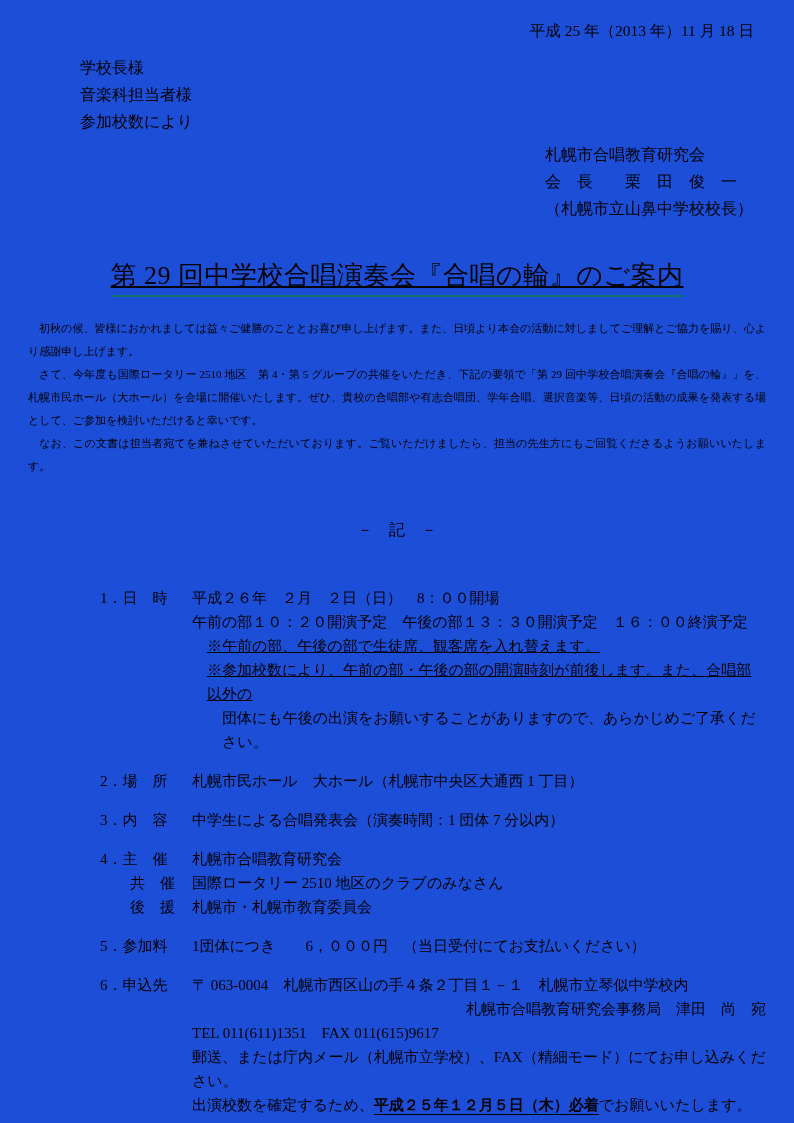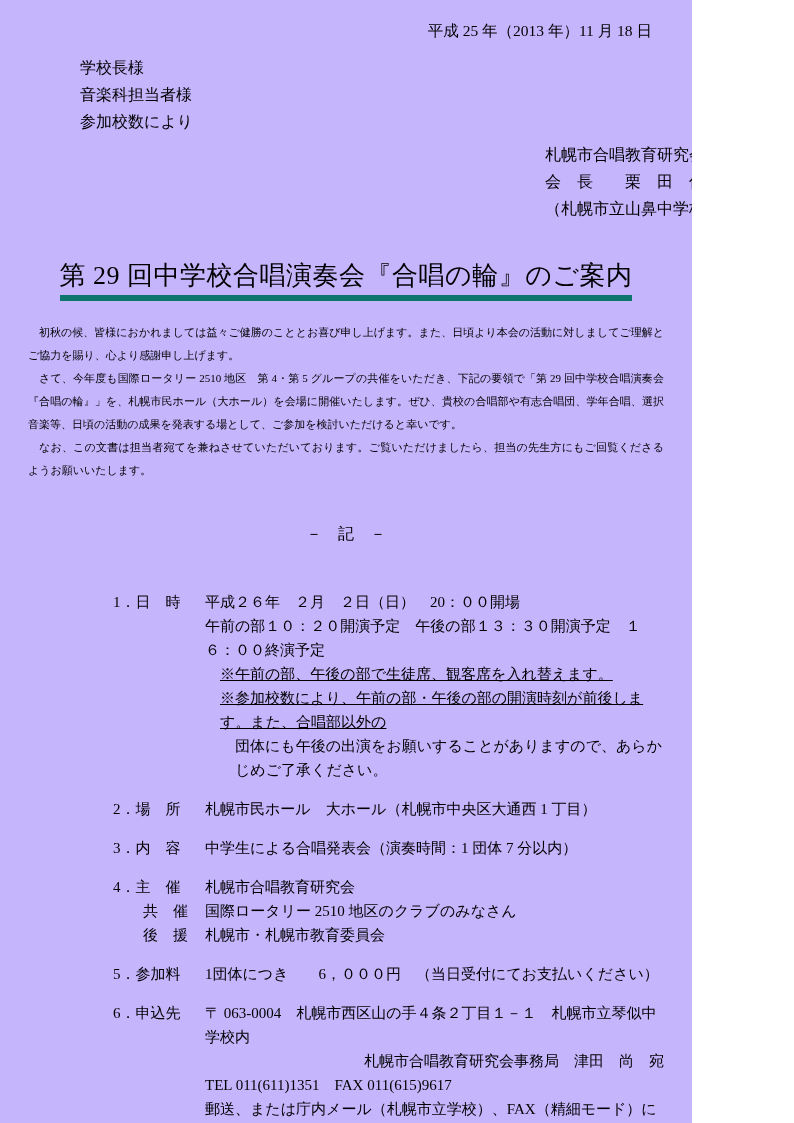--- a/index.html
+++ b/index.html
@@ -1,33 +1,33 @@
 <!DOCTYPE html>
 <html lang="ja"><head>
 <meta charset="utf-8">
 <style>
   html,body{margin:0;padding:0;background:#ffffff;}
   .page{
-    width:692px;height:1123px;box-sizing:border-box;
-    padding:20px 28px;background:#c4b5fd;color:#000;
+    width:794px;height:1123px;box-sizing:border-box;
+    padding:20px 28px;background:#1d4ed8;color:#000;
     font-family:"Liberation Serif","DejaVu Serif",serif;
     overflow:hidden;position:relative;
   }
   .date-line{font-size:15.5px;text-align:right;padding-right:12px;line-height:22px;}
   .recipients{margin:12px 0 0 52px;font-size:16px;line-height:27px;}
   .sender-block{margin-top:6px;padding-left:517px;font-size:16px;line-height:27px;white-space:nowrap;}
   .title-wrap{text-align:center;margin-top:36px;}
-  .doc-title{font-size:26px;letter-spacing:.5px;border-bottom:6px solid #0f766e;padding-bottom:2px;display:inline-block;}
+  .doc-title{font-size:26px;letter-spacing:.5px;border-bottom:2px solid #0f766e;padding-bottom:2px;display:inline-block;text-decoration:underline;}
   .body-text{margin-top:20px;font-size:11px;line-height:23px;text-align:justify;}
   .body-text p{margin:0;text-indent:1em;}
   .memo{text-align:center;margin-top:40px;font-size:16px;line-height:24px;}
   .items{margin-top:44px;font-size:15px;line-height:24px;}
   .item{display:flex;margin:0 0 15px 72px;}
   .item.tight{margin-bottom:0;}
-  .item-label{width:92px;flex-shrink:0;white-space:nowrap;margin-left:13px;}
+  .item-label{width:92px;flex-shrink:0;white-space:nowrap;}
   .item-body{flex:1;}
   .indent-1{padding-left:1em;text-decoration:underline;}
   .indent-2{padding-left:2em;}
   .addr2{padding-left:84px;text-align:right;}
   .tel-line{margin-right:-26px;}
   .emph{font-weight:bold;border-bottom:1.5px solid #000;padding-bottom:1px;}
 </style>
 </head>
 <body>
 
@@ -57,21 +57,21 @@
     <p>なお、この文書は担当者宛てを兼ねさせていただいております。ご覧いただけましたら、担当の先生方にもご回覧くださるようお願いいたします。</p>
   </div>
 
   <div class="memo">－　記　－</div>
 
   <div class="items">
 
     <div class="item">
       <div class="item-label">1．日　時</div>
       <div class="item-body">
-        <div>平成２６年　２月　２日（日）　20：００開場</div>
+        <div>平成２６年　２月　２日（日）　8：００開場</div>
         <div>午前の部１０：２０開演予定　午後の部１３：３０開演予定　１６：００終演予定</div>
         <div class="indent-1">※午前の部、午後の部で生徒席、観客席を入れ替えます。</div>
         <div class="indent-1">※参加校数により、午前の部・午後の部の開演時刻が前後します。また、合唱部以外の</div>
         <div class="indent-2">団体にも午後の出演をお願いすることがありますので、あらかじめご了承ください。</div>
       </div>
     </div>
 
     <div class="item">
       <div class="item-label">2．場　所</div>
       <div class="item-body">札幌市民ホール　大ホール（札幌市中央区大通西 1 丁目）</div>

